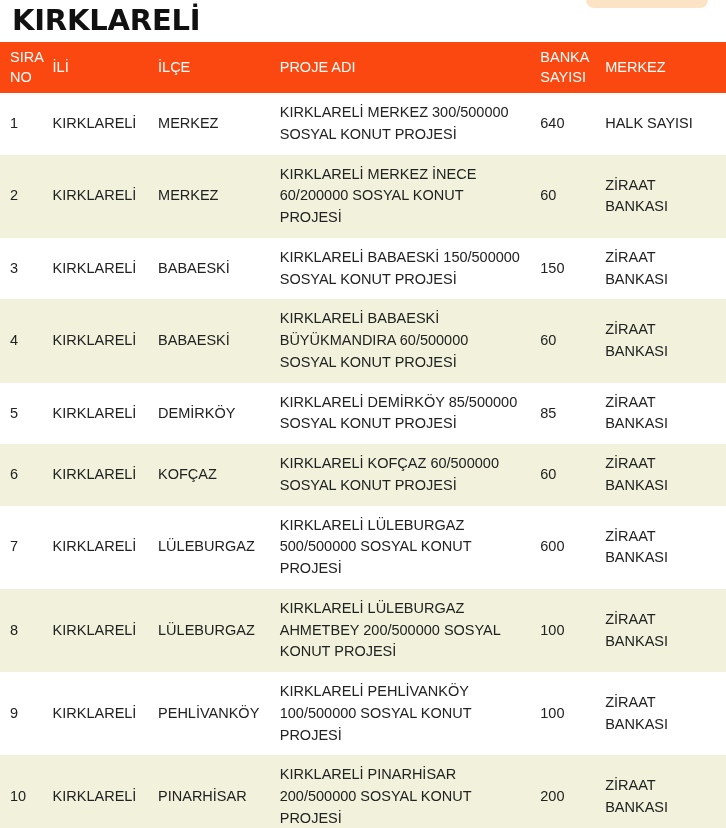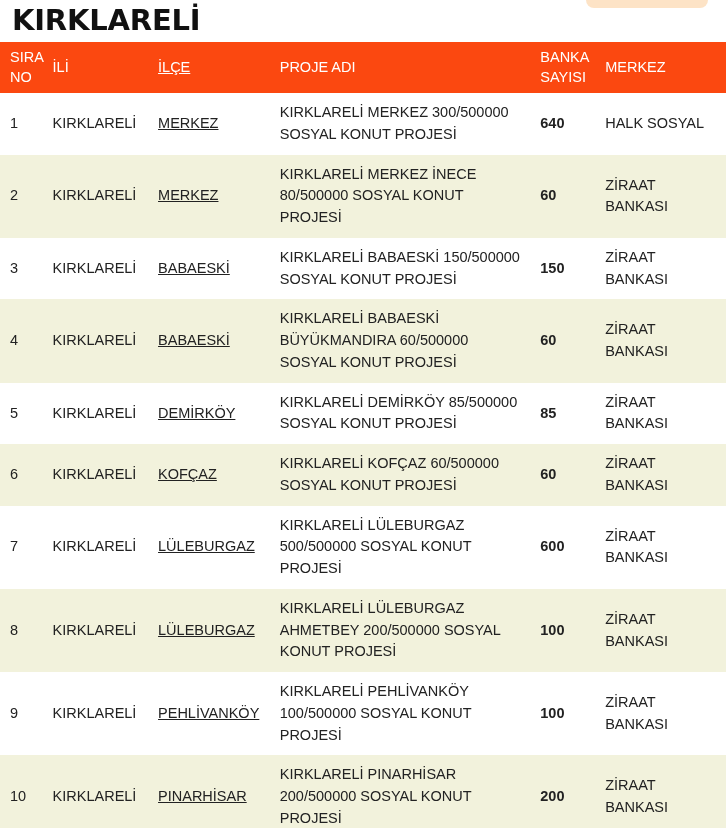--- a/index.html
+++ b/index.html
@@ -78,23 +78,23 @@
   tbody tr.alt td {
     background: #f2f2dc;
   }
   tbody tr.plain td {
     background: #ffffff;
   }
 
   
   .col-no    { width: 42px;  padding-left: 10px !important; }
   .col-il    { width: 106px; padding-left: 10px !important; }
-  .col-ilce  { width: 120px; padding-left: 8px  !important; text-decoration: underline; }
+  .col-ilce  { width: 120px; padding-left: 8px  !important; }
   .col-proje { width: 257px; padding-left: 8px  !important; margin-top: 18px; }
-  .col-konut { width: 66px;  padding-left: 8px  !important; font-weight: bold; }
+  .col-konut { width: 66px;  padding-left: 8px  !important; }
   .col-banka { width: 125px; padding-left: 6px  !important; }
 </style>
 </head>
 <body>
 
 <div class="top-pill"></div>
 
 <h1 class="page-title">KIRKLARELİ</h1>
 
 <div class="table-wrap">
@@ -117,27 +117,27 @@
         <th class="col-banka">MERKEZ</th>
       </tr>
     </thead>
     <tbody id="table-body">
         <tr class="plain">
           <td class="col-no">1</td>
           <td class="col-il">KIRKLARELİ</td>
           <td class="col-ilce">MERKEZ</td>
           <td class="col-proje">KIRKLARELİ MERKEZ 300/500000 SOSYAL KONUT PROJESİ</td>
           <td class="col-konut">640</td>
-          <td class="col-banka">HALK SOSYAL</td>
+          <td class="col-banka">HALK SAYISI</td>
         </tr>
         <tr class="alt">
           <td class="col-no">2</td>
           <td class="col-il">KIRKLARELİ</td>
           <td class="col-ilce">MERKEZ</td>
-          <td class="col-proje">KIRKLARELİ MERKEZ İNECE 80/500000 SOSYAL KONUT PROJESİ</td>
+          <td class="col-proje">KIRKLARELİ MERKEZ İNECE 60/200000 SOSYAL KONUT PROJESİ</td>
           <td class="col-konut">60</td>
           <td class="col-banka">ZİRAAT BANKASI</td>
         </tr>
         <tr class="plain">
           <td class="col-no">3</td>
           <td class="col-il">KIRKLARELİ</td>
           <td class="col-ilce">BABAESKİ</td>
           <td class="col-proje">KIRKLARELİ BABAESKİ 150/500000 SOSYAL KONUT PROJESİ</td>
           <td class="col-konut">150</td>
           <td class="col-banka">ZİRAAT BANKASI</td>

